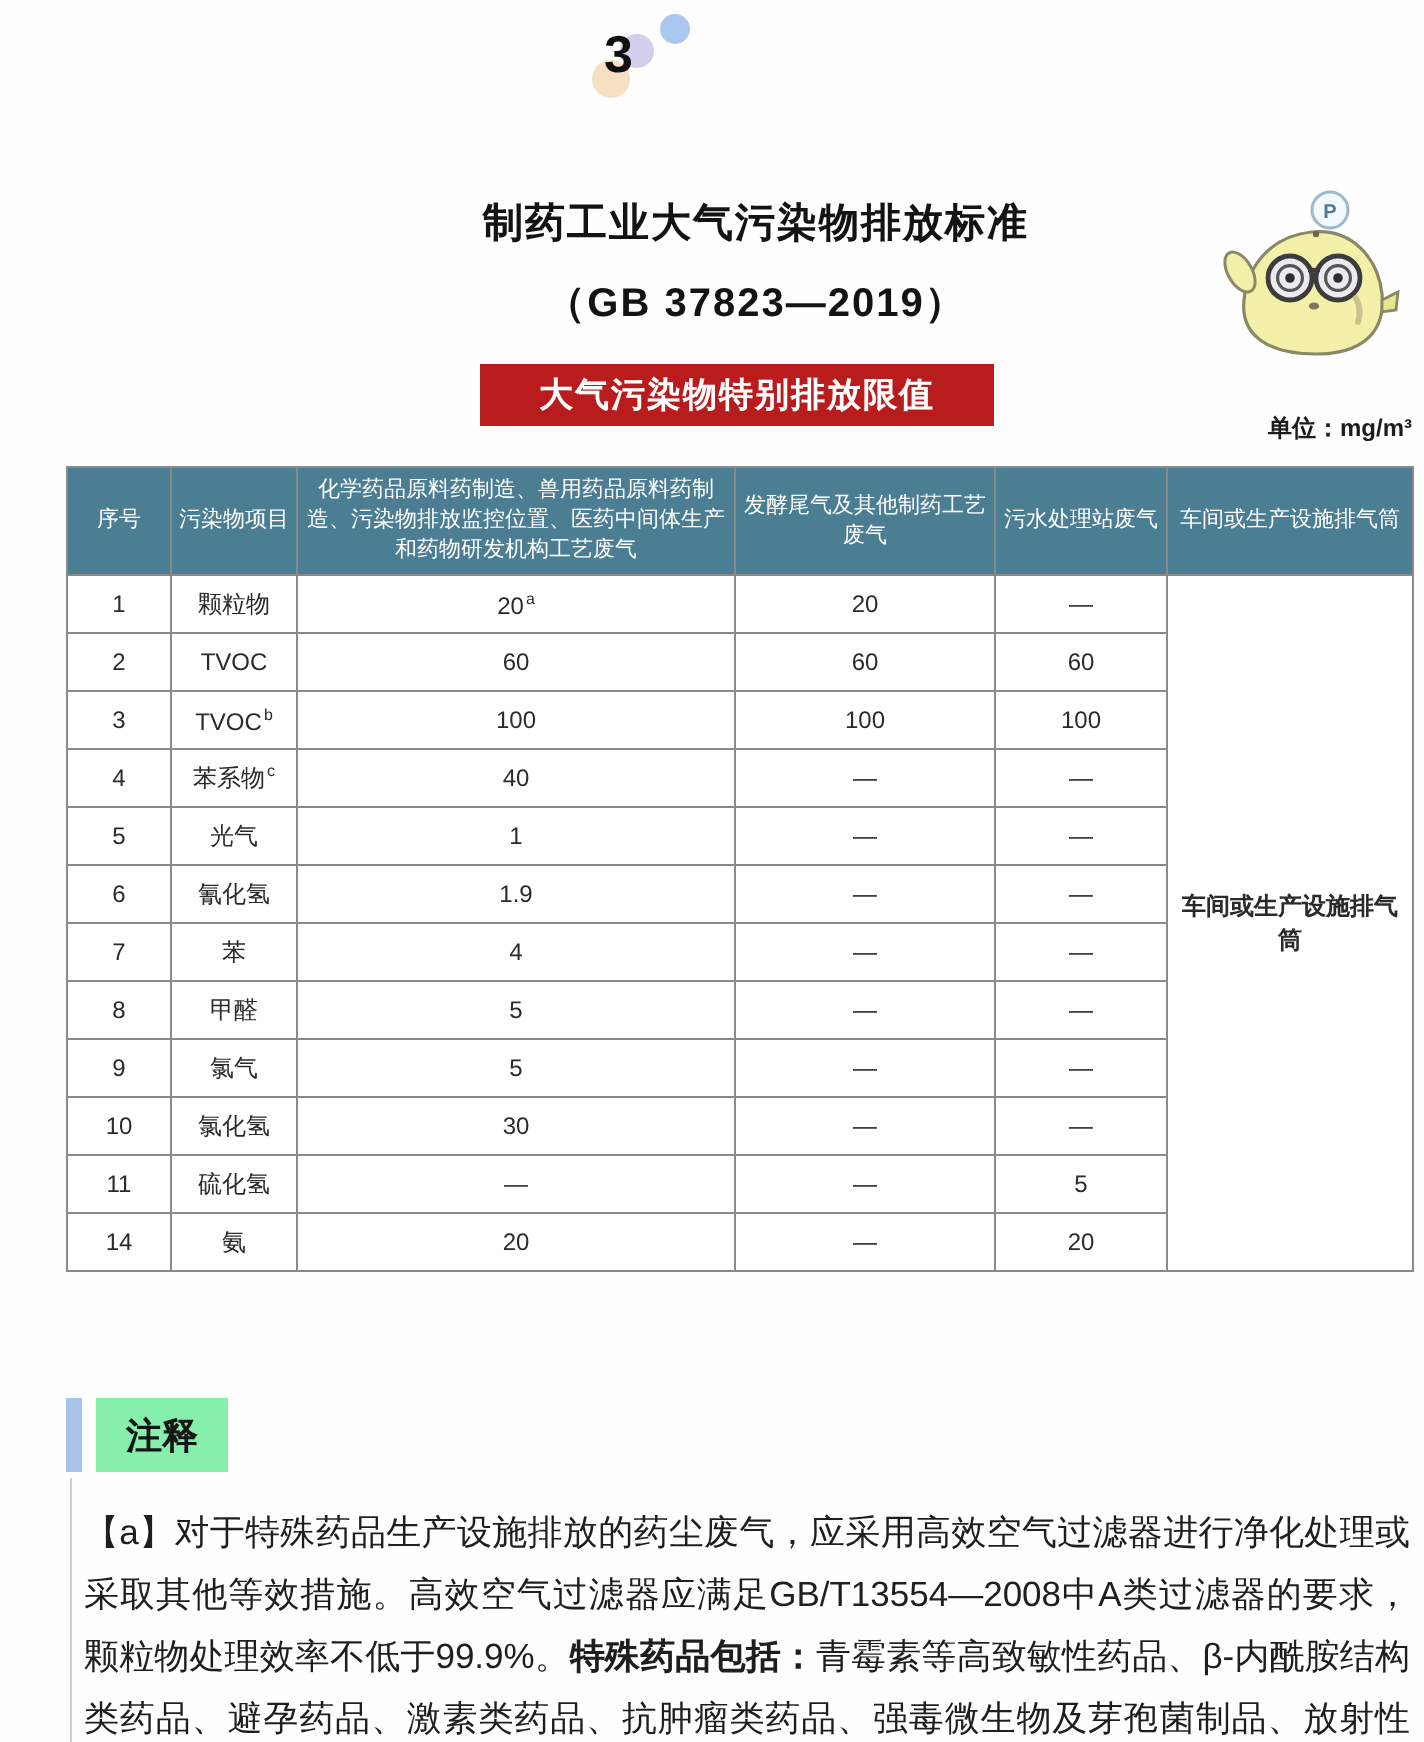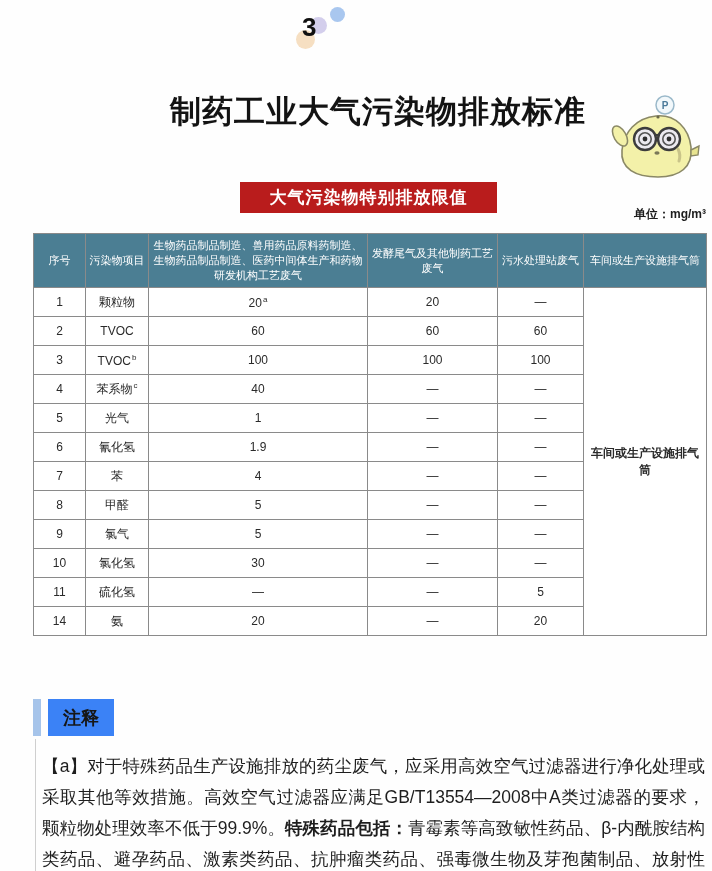--- a/index.html
+++ b/index.html
@@ -12,21 +12,21 @@
   .deco-circle { position:absolute; border-radius:50%; }
   .deco-blue    { width:15px; height:15px; left:42px; top:5px;  background:#a9c7ef; }
   .deco-lav     { width:17px; height:17px; left:22px; top:15px; background:#cbc6e9; opacity:.85; }
   .deco-peach   { width:19px; height:19px; left:8px;  top:28px; background:#f6dfc2; }
   .page-num { position:absolute; left:14px; top:10px; font-size:26px; font-weight:bold; color:#101010; }
 
   
   .logo { position:absolute; left:56px; top:94px; width:88px; height:88px; }
   .mascot { position:absolute; left:608px; top:94px; width:92px; height:86px; }
   .title { position:absolute; left:44px; right:0; top:92px; text-align:center;
-           font-size:31px; line-height:40px; font-weight:bold; color:#131313; letter-spacing:1px; }
+           font-size:20px; line-height:40px; font-weight:bold; color:#131313; letter-spacing:1px; }
 
   
   .banner { position:absolute; left:240px; top:182px; width:257px; height:31px;
             background:#b91c1c; color:#ffffff; font-size:17px; font-weight:bold;
             display:flex; align-items:center; justify-content:center; letter-spacing:1px; }
 
   .unit { position:absolute; right:6px; top:206px; font-size:12px; color:#1c1c1c; font-weight:bold; }
 
   
   .tbl-wrap { position:absolute; left:33px; top:233px; }
@@ -36,41 +36,42 @@
              font-size:11px; line-height:15px; padding:4px 3px; height:50px; }
   tbody td { background:#ffffff; font-size:12px; color:#2a2a2a; height:29px; padding:0 2px; }
   td sup, th sup { font-size:8px; vertical-align:super; margin-left:1px; }
   .col-monitor { font-size:12px; color:#2a2a2a;font-weight:bold; }
 
   
   .notes { position:absolute; left:33px; top:699px; width:672px; }
   .notes-line { position:absolute; left:2px; top:40px; width:1px; height:132px; background:#cfcfcf; }
   .notes-head { display:flex; align-items:stretch; height:37px; }
   .notes-bar { width:8px; background:#a6c4ea; }
-  .notes-label { margin-left:7px; background:#3b82f6; padding:0 15px; display:flex;
+  .notes-label { margin-left:7px; background:#86efac; padding:0 15px; display:flex;
                  align-items:center; font-size:18px; font-weight:bold; color:#161616; }
   .notes-body { margin-top:15px; padding-left:9px; font-size:17.5px; line-height:31px;
                 color:#1e1e1e; text-align:justify; }
   .notes-body b { font-weight:bold;margin-top:25px; }
 </style>
 </head>
 <body>
 
 <div class="page">
 
   <div class="page-deco">
     <div class="deco-circle deco-peach"></div>
     <div class="deco-circle deco-lav"></div>
     <div class="deco-circle deco-blue"></div>
     <div class="page-num">3</div>
   </div>
 
 
   <div class="title">
     <div>制药工业大气污染物排放标准</div>
+    <div>（GB 37823—2019）</div>
   </div>
 
   <div class="mascot">
     <svg width="92" height="86" viewBox="0 0 92 86">
       <circle cx="57" cy="11" r="9" fill="#f2f8fb" stroke="#9bb9ca" stroke-width="1.5"></circle>
       <text x="57" y="15" text-anchor="middle" font-size="10" font-weight="bold" fill="#4a7a9a">P</text>
       <path d="M48,22 C 28,24 16,38 14,56 C 12,75 28,83 50,83 C 72,83 85,73 83,53 C 81,35 68,20 48,22 Z" fill="#f3f1a9" stroke="#8a8866" stroke-width="1.6"></path>
       <ellipse cx="12" cy="42" rx="6" ry="11" transform="rotate(-30 12 42)" fill="#f3f1a9" stroke="#8a8866" stroke-width="1.5"></ellipse>
       <path d="M83,56 l8,-4 l-1,9 l-7,1 Z" fill="#e8e490" stroke="#8a8866" stroke-width="1.4"></path>
       <circle cx="50" cy="23" r="1.6" fill="#6a6848"></circle>
@@ -97,21 +98,21 @@
           <col style="width:63px">
           <col style="width:219px">
         <col style="width:130px">
           <col style="width:86px">
           <col style="width:123px">
       </colgroup>
       <thead>
         <tr>
           <th>序号</th>
           <th>污染物项目</th>
-          <th>生物药品制品制造、兽用药品原料药制造、生物药品制品制造、医药中间体生产和药物研发机构工艺废气</th>
+          <th>化学药品原料药制造、兽用药品原料药制造、污染物排放监控位置、医药中间体生产和药物研发机构工艺废气</th>
           <th>发酵尾气及其他制药工艺废气</th>
           <th>污水处理站废气</th>
           <th>车间或生产设施排气筒</th>
         </tr>
       </thead>
       <tbody>
           <tr>
             <td>1</td>
             <td>颗粒物</td>
             <td>20<sup>a</sup></td>

